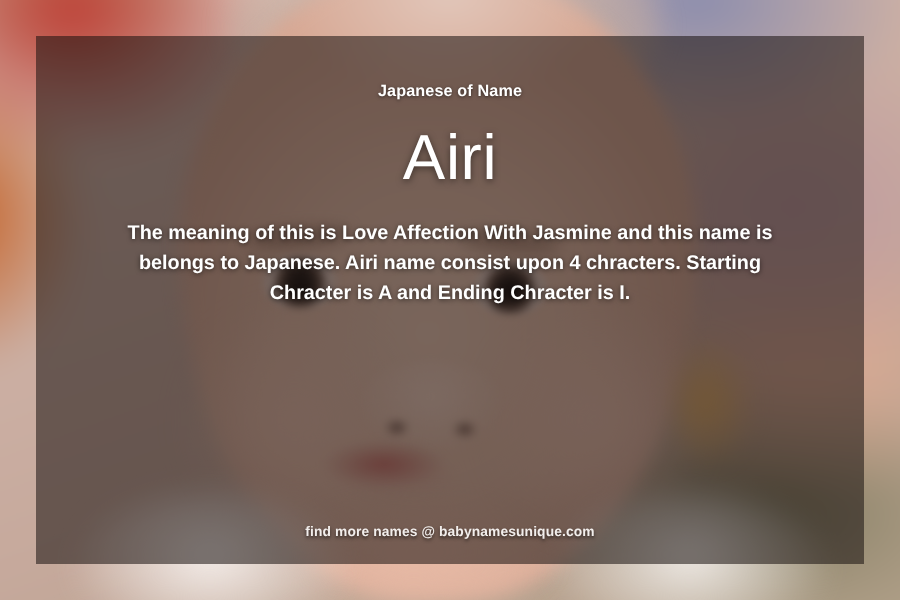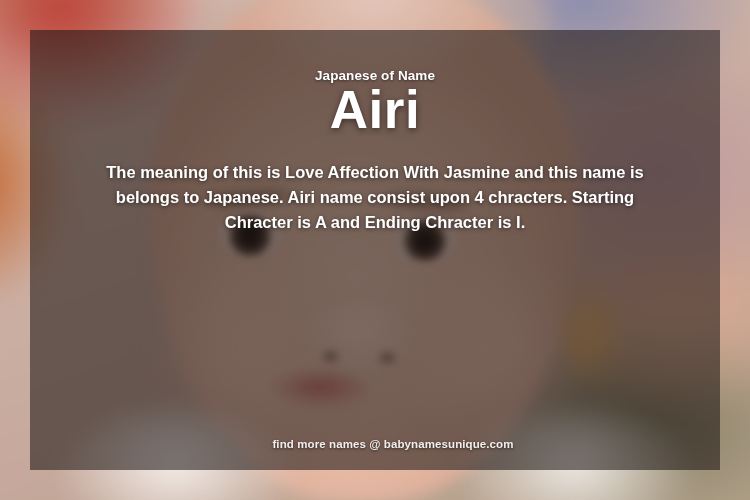--- a/index.html
+++ b/index.html
@@ -153,22 +153,23 @@
 
   .subtitle {
     margin-top: 38px;
     font-size: 13.5px;
     font-weight: bold;
     color: #ffffff;
     letter-spacing: 0.1px;
     text-shadow: 0 1px 3px rgba(0,0,0,0.55);
   }
   .name-title {
+    margin-top: 22px;
     font-size: 53px;
-    font-weight: bold;
+    font-weight: normal;
     color: #ffffff;
     line-height: 1.0;
     letter-spacing: 0.5px;
     text-shadow: 0 2px 6px rgba(0,0,0,0.5);
   }
   .desc {
     margin-top: 24px;
     width: 556px;
     text-align: center;
     font-size: 16.5px;
@@ -181,21 +182,20 @@
     position: absolute;
     bottom: 20px;
     left: 0;
     width: 100%;
     text-align: center;
     font-size: 11.5px;
     font-weight: bold;
     color: #f2eeec;
     letter-spacing: 0.1px;
     text-shadow: 0 1px 3px rgba(0,0,0,0.6);
-    margin-left: 18px;
   }
 </style>
 </head>
 <body>
 
 <div id="stage">
 
   <div id="photo">
     <div class="pbase"></div>
     <div class="hair"></div>

